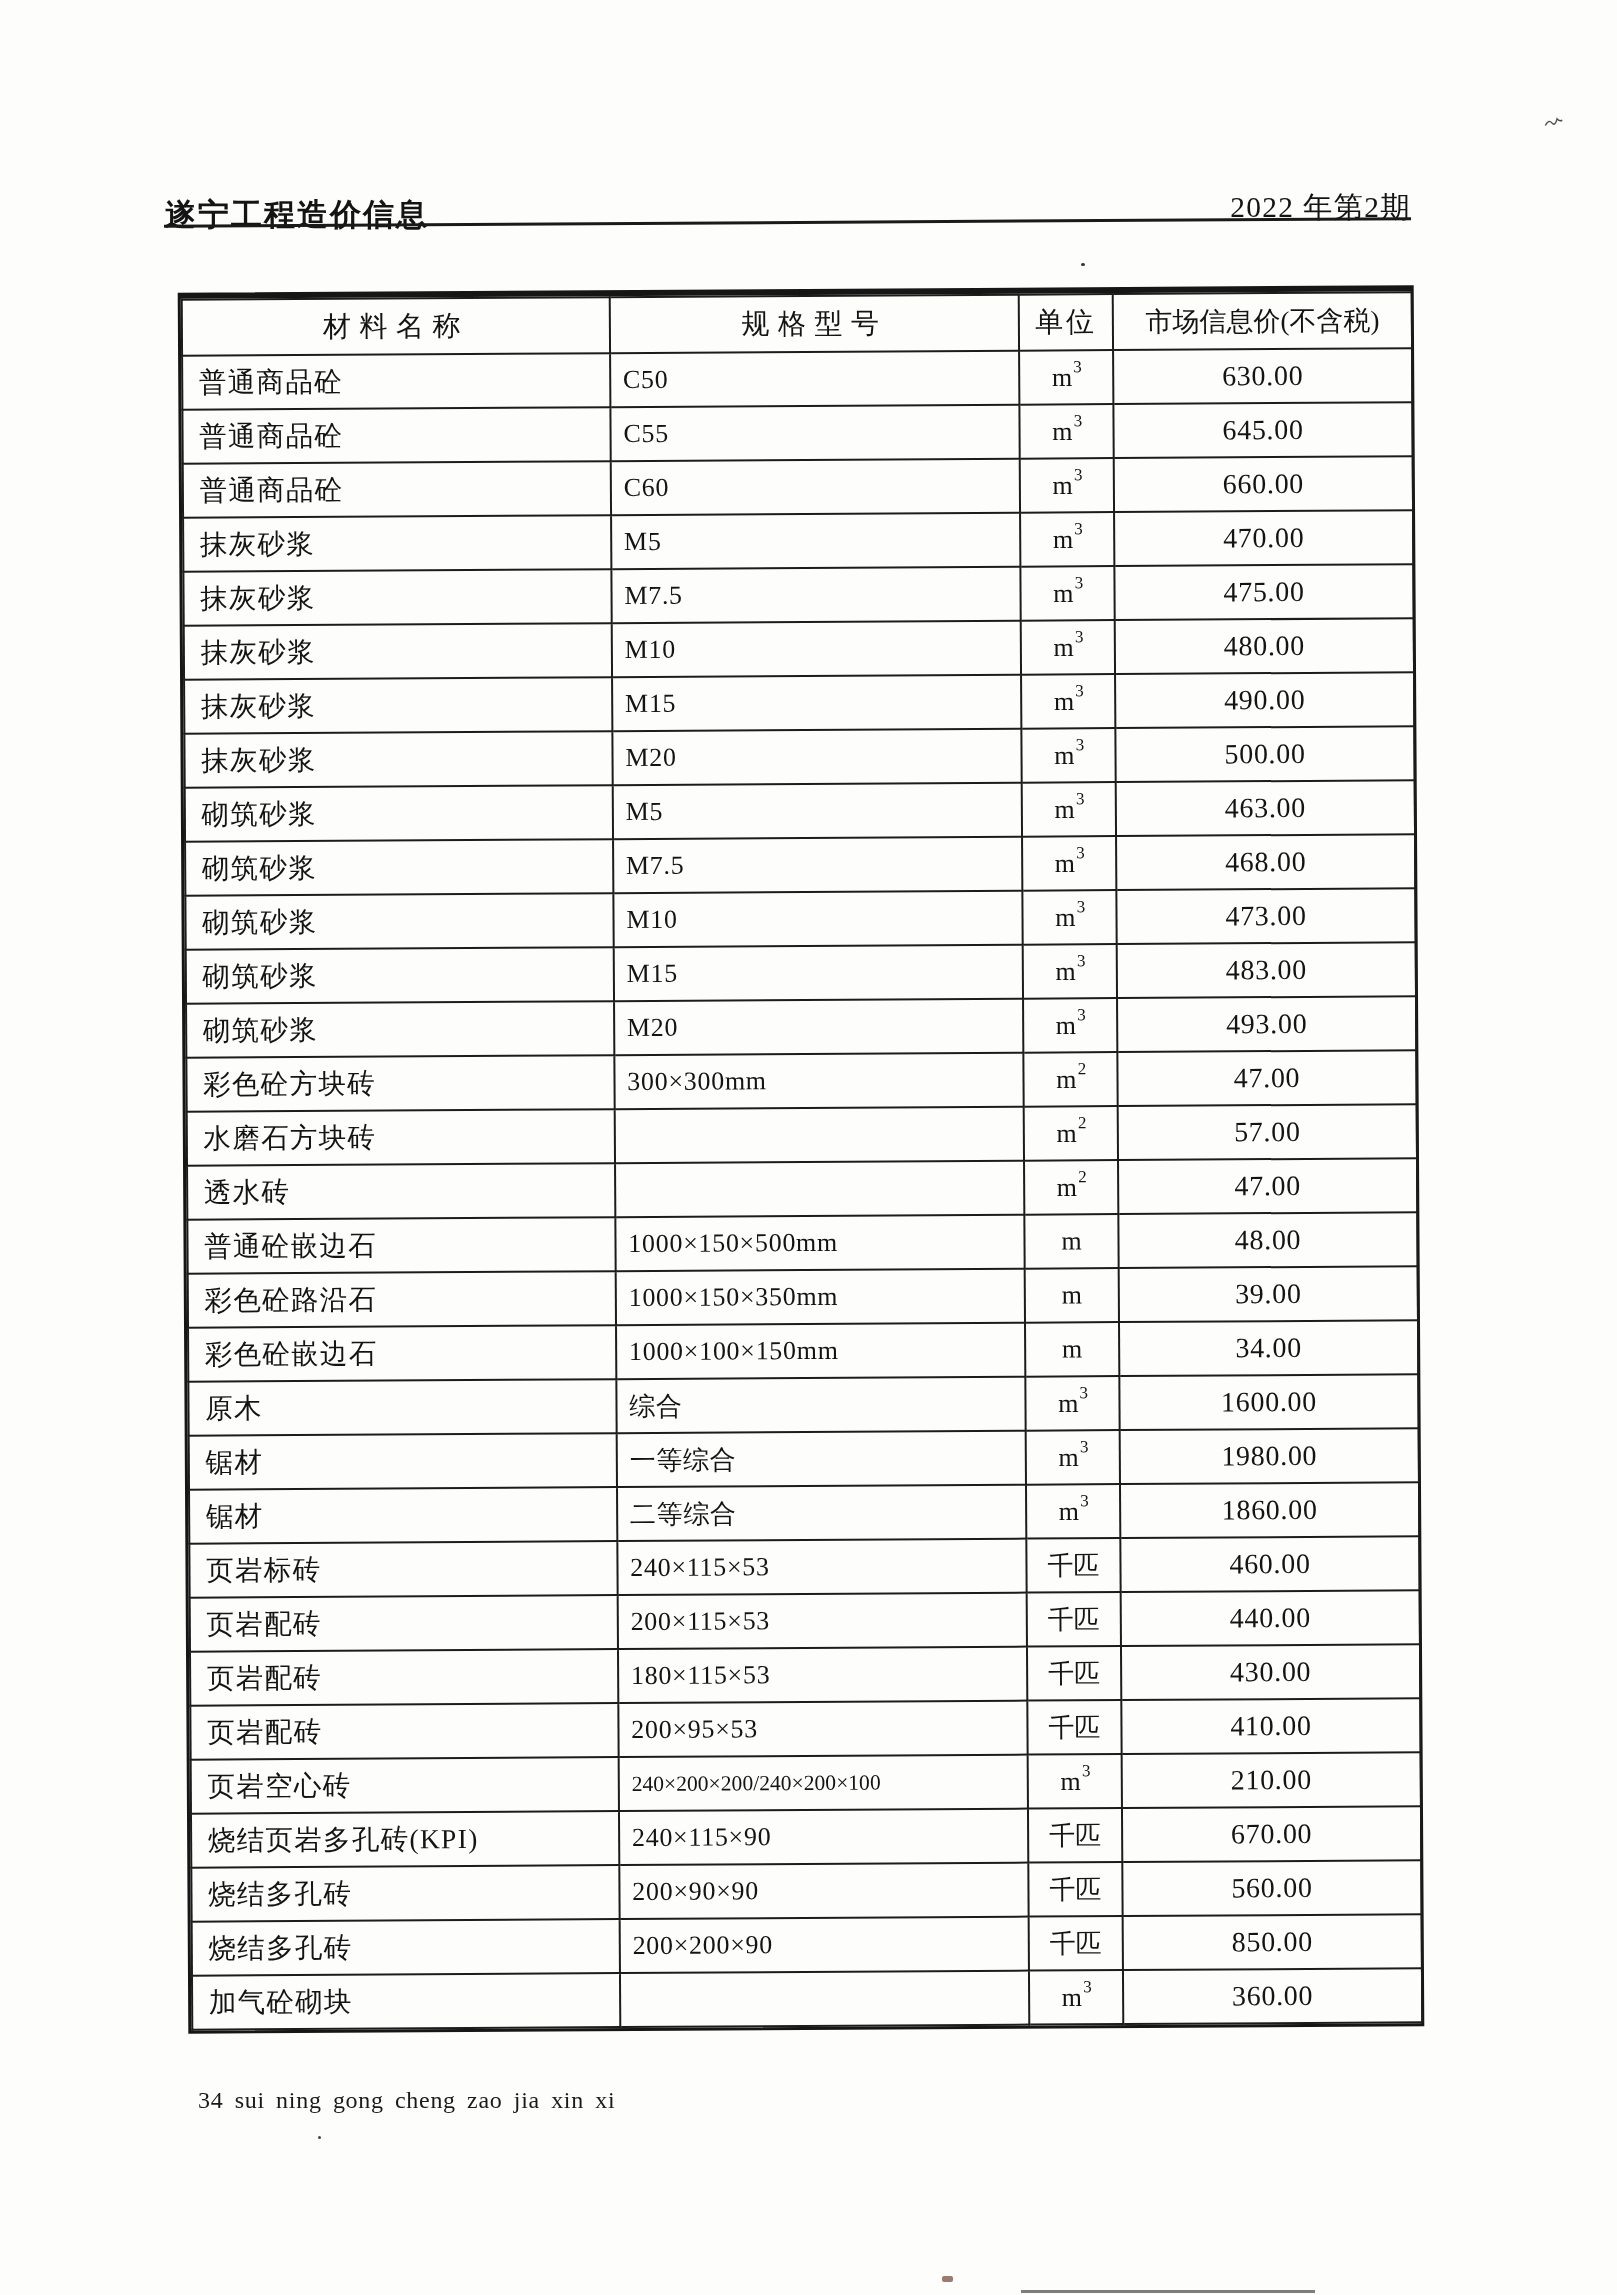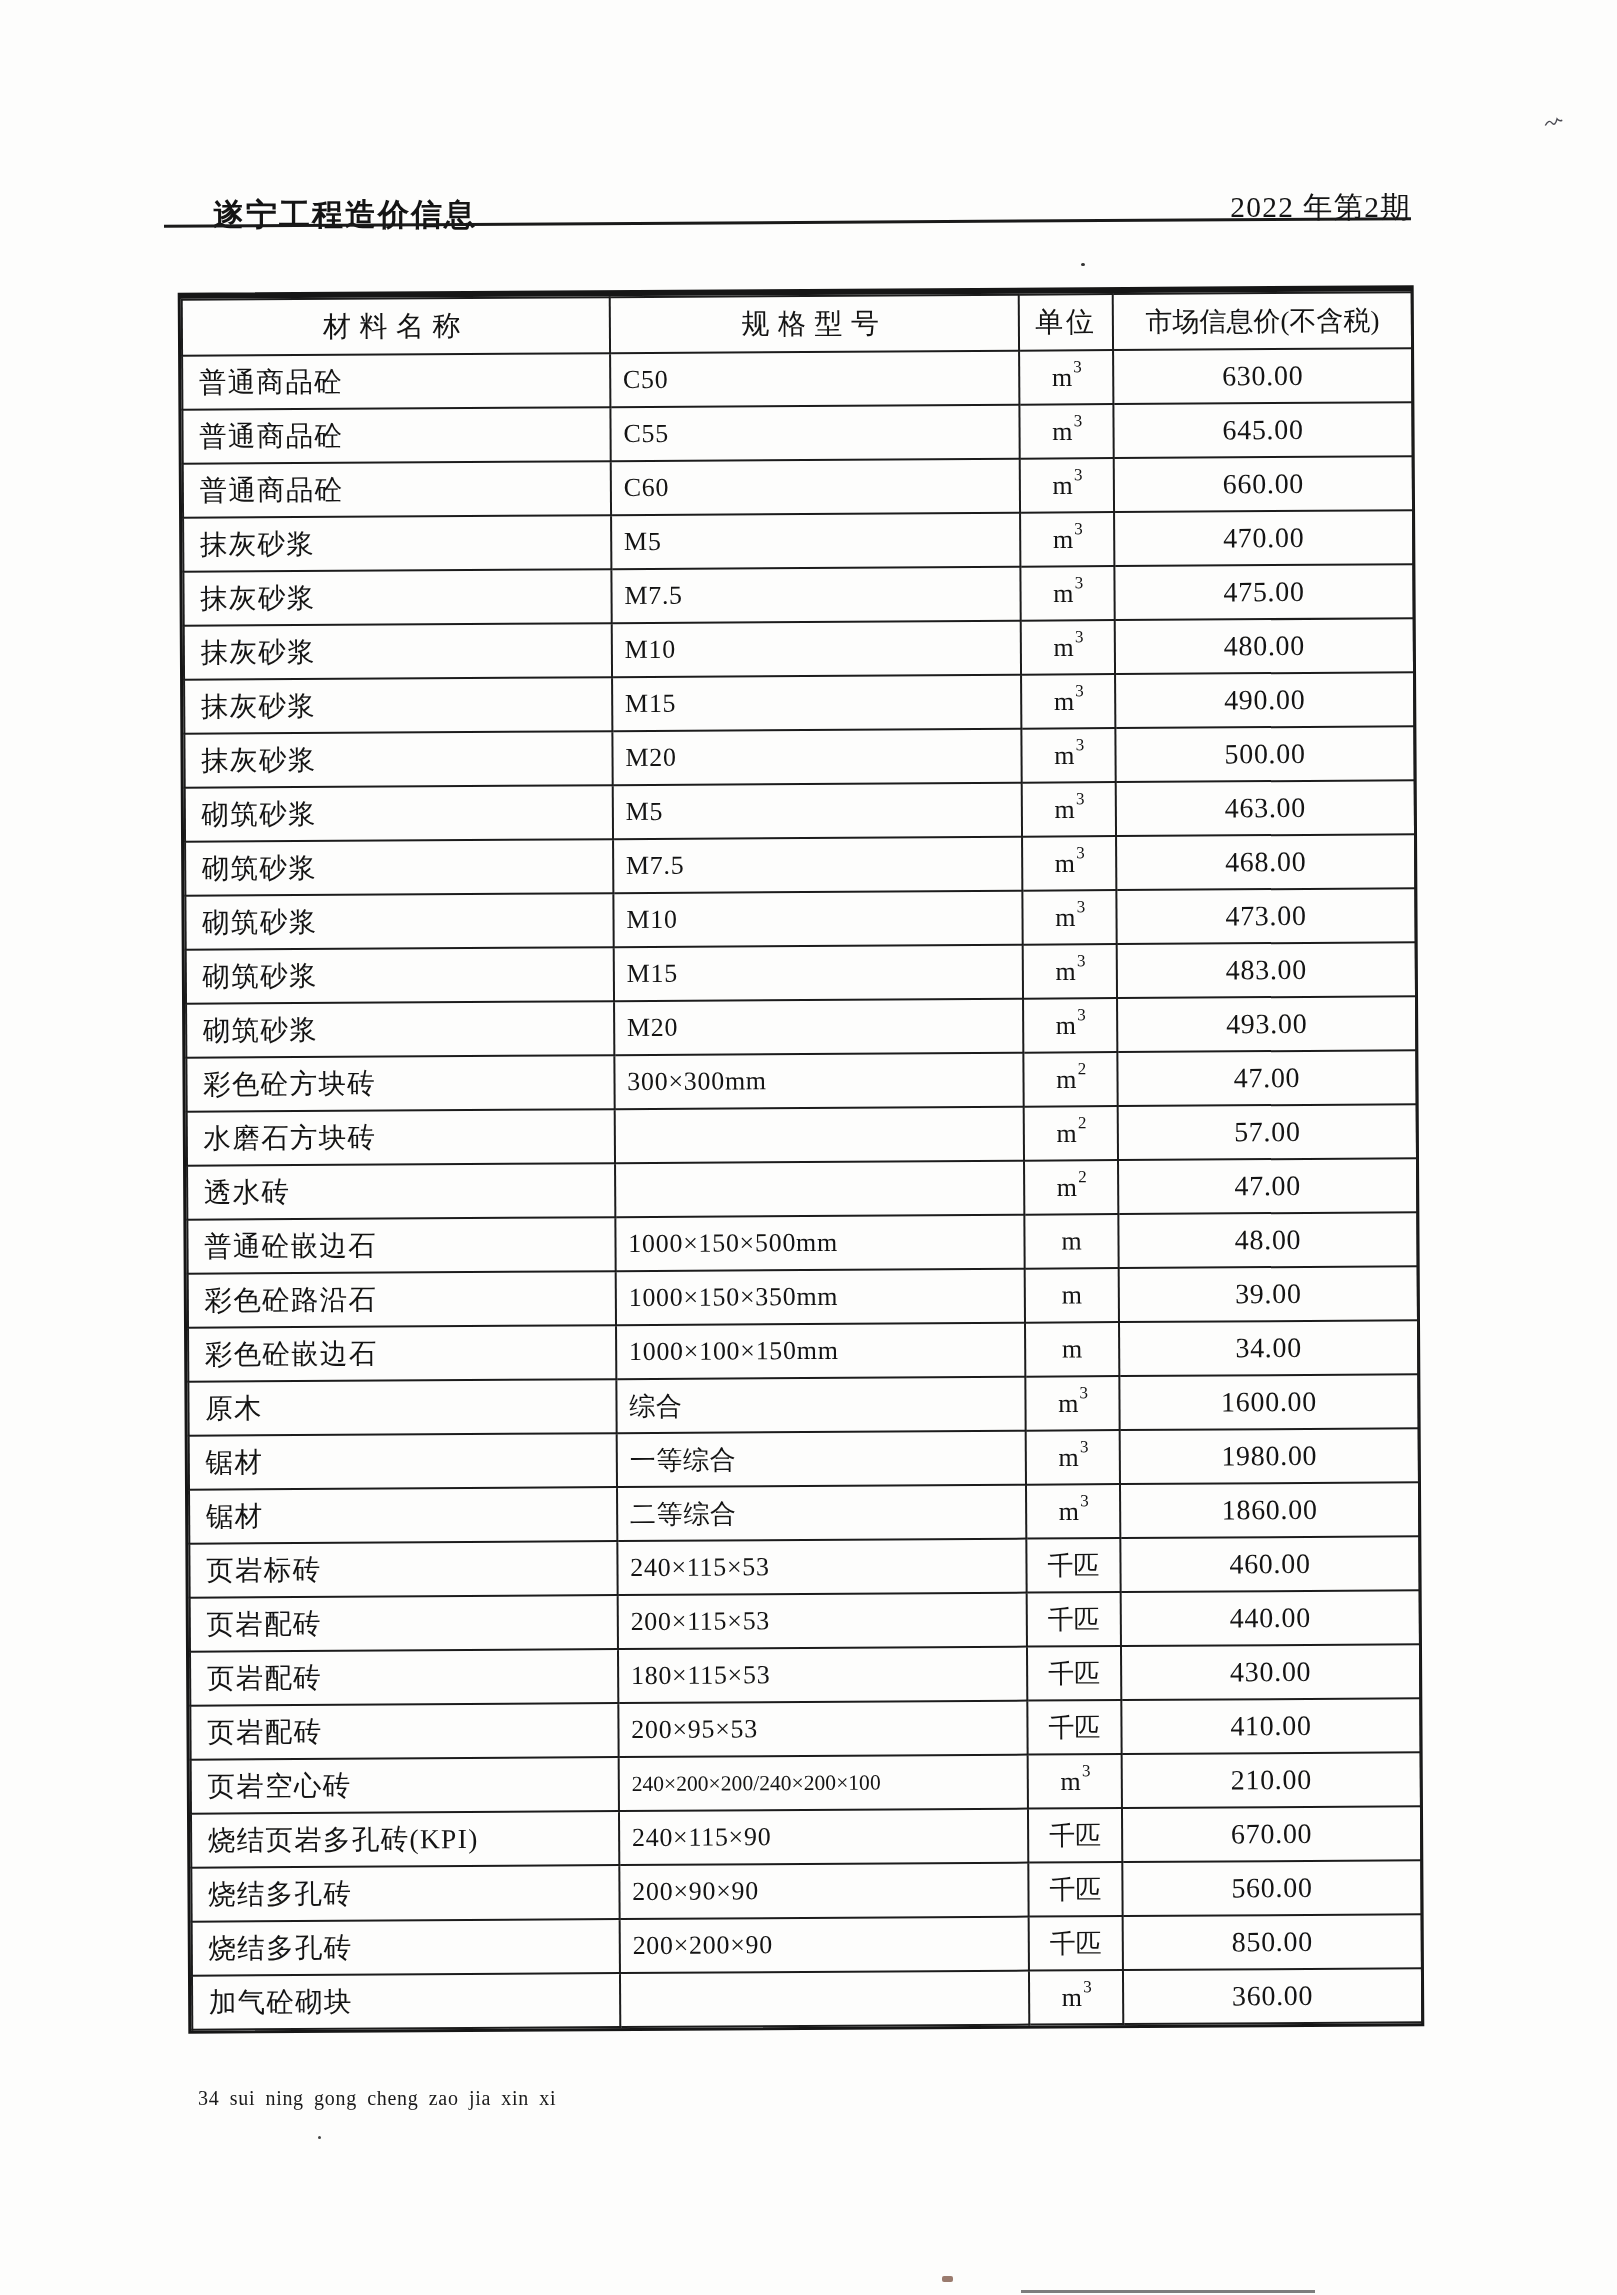--- a/index.html
+++ b/index.html
@@ -11,21 +11,20 @@
     position:relative;
     overflow:hidden;
   }
   .page{position:absolute;inset:0;}
 
   
   .hdr-left{
     position:absolute;left:165px;top:194px;
     font-size:31px;font-weight:bold;letter-spacing:2px;
     color:#141414;
-    margin-left:48px;
   }
   .hdr-right{
     position:absolute;right:207px;top:188px;
     font-size:29.4px;font-weight:normal;letter-spacing:1.3px;
     color:#141414;
   }
   .hdr-rule{
     position:absolute;left:164px;top:221px;width:1247px;height:3.3px;
     background:#1a1a1a;
     transform:rotate(-0.35deg);transform-origin:center;
@@ -56,21 +55,21 @@
   td.name{padding-left:15.7px;font-size:27.5px;letter-spacing:1.3px;text-align:left;}
   td.spec{padding-left:11.8px;font-size:26px;letter-spacing:0.7px;text-align:left;}
   td.spec-long{font-size:21.6px;letter-spacing:0;}
   td.unit{text-align:center;font-size:26px;}
   td.unit sup{font-size:17px;position:relative;top:-3.9px;left:1.3px;}
   td.price{text-align:center;font-size:28px;letter-spacing:0.7px;}
 
   
   .footer{
     position:absolute;left:198px;top:2087px;
-    font-size:20px;word-spacing:4.6px;letter-spacing:0.7px;
+    font-size:24px;word-spacing:4.6px;letter-spacing:0.7px;
     color:#1a1a1a;
   }
 
   
   .speck{position:absolute;background:#444;border-radius:50%;}
   .speck.s1{left:1081px;top:263px;width:3.9px;height:3.3px;background:#333;}
   .speck.s2{left:318px;top:2136px;width:3.3px;height:3.3px;}
   .speck.s3{left:942px;top:2276px;width:10.5px;height:5.9px;background:#9a7b6e;border-radius:2px;}
   .squiggle{position:absolute;left:1544px;top:115px;}
   .bottom-line{

